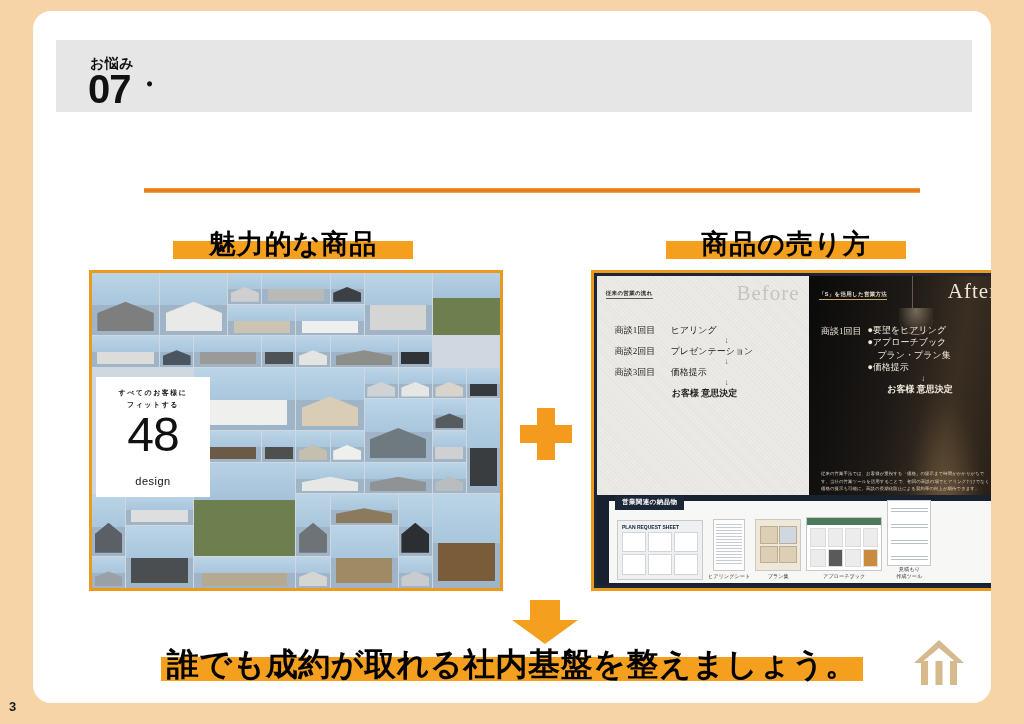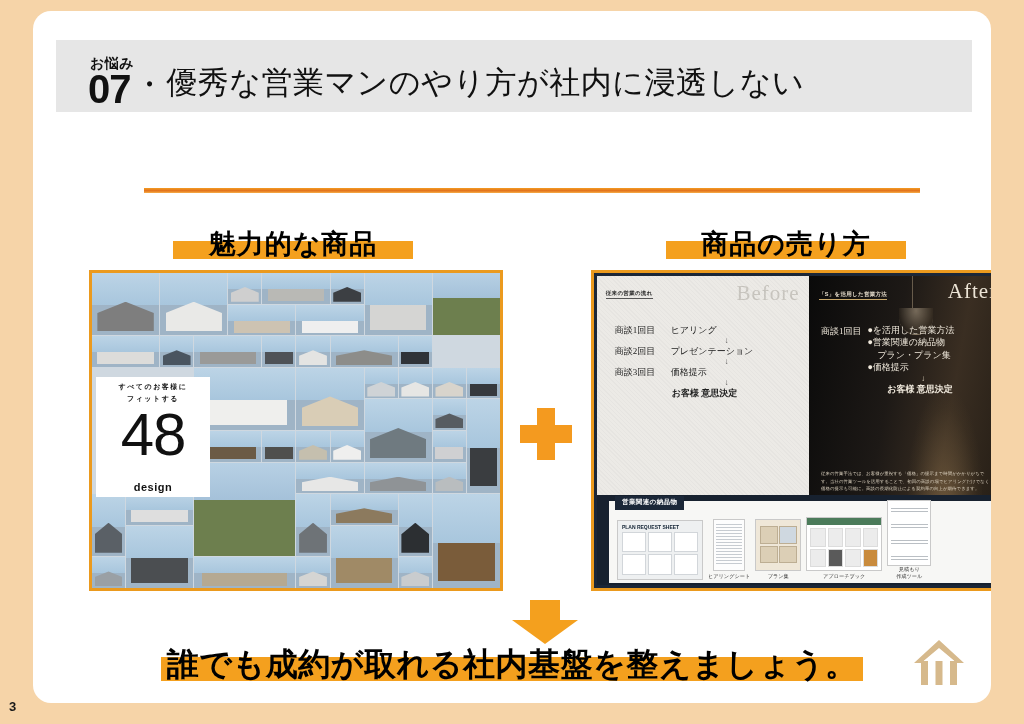--- a/index.html
+++ b/index.html
@@ -93,22 +93,22 @@
   }
   .ph.flat::after{clip-path:none;bottom:8%;height:40%;}
   .ph.tree::before{background:linear-gradient(180deg,#b7d0e4 0%,#9fbdd6 100%);}
   .ph.tree::after{background:#6d7f4e;clip-path:none;height:60%;bottom:0;left:0;right:0;}
   #card48{
     position:absolute;left:4px;top:104px;width:114px;height:120px;
     background:#fff;z-index:5;display:flex;flex-direction:column;
     align-items:center;justify-content:center;
   }
   #card48 .c-top{font-size:7px;color:#1a1a1a;letter-spacing:1.5px;font-weight:bold;line-height:1.7;text-align:center;}
-  #card48 .c-num{font-size:60px;color:#111;font-weight:300;line-height:.95;letter-spacing:-1px;margin:1px 0 0 0;}
-  #card48 .c-sub{font-size:11px;color:#111;font-weight:700;letter-spacing:.5px;margin-top:18px;}
+  #card48 .c-num{font-size:48px;color:#111;font-weight:300;line-height:.95;letter-spacing:-1px;margin:1px 0 0 0;}
+  #card48 .c-sub{font-size:11px;color:#111;font-weight:400;letter-spacing:.5px;margin-top:18px;}
   
   #plus-sign{
     position:absolute;left:487px;top:397px;width:52px;height:52px;z-index:6;
   }
   #plus-sign .bar-h{position:absolute;left:0;top:17px;width:52px;height:18px;background:#f49a1f;}
   #plus-sign .bar-v{position:absolute;left:17px;top:0;width:18px;height:52px;background:#f49a1f;}
   
   #slide-panel{
     position:absolute;left:558px;top:259px;width:420px;height:321px;
     border:3px solid #eb9a1e;box-sizing:border-box;background:#1b2738;overflow:hidden;
@@ -245,21 +245,20 @@
 
 <div id="slide">
 
   <div id="header-band">
     <div id="header-inner">
       <div id="trouble-block">
         <div id="trouble-label">お悩み</div>
         <div id="trouble-number">07</div>
       </div>
       <div id="header-bullet">・</div>
-      <div id="header-title">優秀な営業マンのやり方が社内に浸透しない</div>
     </div>
   </div>
 
   <div id="headline-underline"></div>
 
   <div class="sec-label" id="label-left">
     <div class="hl"></div>
     <div class="txt">魅力的な商品</div>
   </div>
   <div class="sec-label" id="label-right">
@@ -358,22 +357,22 @@
       <div id="sp-after">
         <div class="lampwire"></div>
         <div class="lamp"></div>
         <div class="pampas"></div>
         <div class="sp-smalltitle" id="after-smalltitle">「S」を活用した営業方法</div>
         <div class="sp-bigword" id="after-word">After</div>
         <div id="after-flow">
           <div class="toprow">
             <span class="lbl">商談1回目</span>
             <span class="bullets">
-              <div>●を活用した営業方法</div>
-              <div>●営業関連の納品物</div>
+              <div>●要望をヒアリング</div>
+              <div>●アプローチブック</div>
               <div class="indent">プラン・プラン集</div>
               <div>●価格提示</div>
             </span>
           </div>
           <div class="arw">↓</div>
           <div class="final">お客様 意思決定</div>
         </div>
         <div id="after-note">従来の営業手法では、お客様が重視する「価格」の提示まで時間がかかりがちです。当社の営業ツールを活用することで、初回の商談の場でヒアリングだけでなく価格の提示も可能に。商談の長期化防止による契約率の向上が期待できます。</div>
       </div>
 

